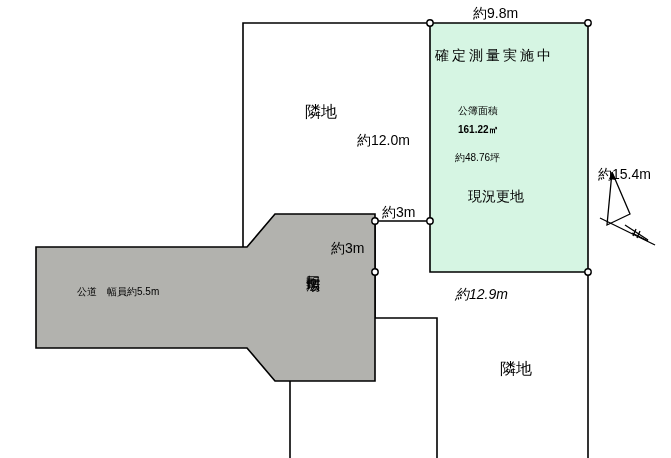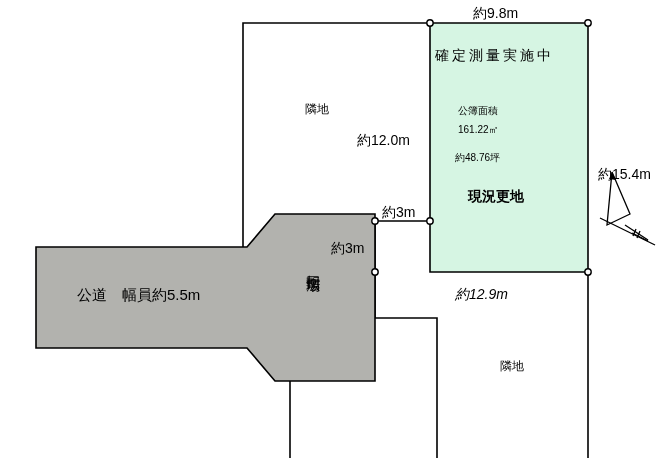--- a/index.html
+++ b/index.html
@@ -44,27 +44,26 @@
     font-size: 14px;
     letter-spacing: 3px;
   }
   .lbl-area {
     font-size: 10px;
     text-align: center;
     line-height: 1.25;
   }
   .lbl-state {
     font-size: 14px;
-    font-weight: bold;
   }
   .lbl-neighbor {
-    font-size: 12px;
+    font-size: 16px;
   }
   .lbl-road {
-    font-size: 15px;
+    font-size: 10px;
   }
   .lbl-vertical {
     font-size: 14px;
     writing-mode: vertical-rl;
     text-orientation: upright;
     line-height: 1.05;
     letter-spacing: 1px;
   }
 </style>
 </head>
@@ -106,21 +105,21 @@
       <line x1="632" y1="233" x2="648" y2="241"></line>
     </g>
 
   </svg>
 
   <div class="map-label lbl-dim" style="left:473px; top:5px;">約9.8m</div>
 
   <div class="map-label lbl-title" style="left:435px; top:47px;">確定測量実施中</div>
 
   <div class="map-label lbl-area" style="left:458px; top:105px;">公簿面積</div>
-  <div class="map-label lbl-area" style="left:458px; top:124px; font-weight:normal;">161.22㎡</div>
+  <div class="map-label lbl-area" style="left:458px; top:124px; font-weight:bold;">161.22㎡</div>
   <div class="map-label lbl-area" style="left:455px; top:152px;">約48.76坪</div>
 
   <div class="map-label lbl-state" style="left:468px; top:188px;">現況更地</div>
 
   <div class="map-label lbl-dim" style="left:598px; top:128px;margin-top:38px;">約15.4m</div>
 
   <div class="map-label lbl-dim" style="left:455px; top:286px;font-style:italic;">約12.9m</div>
 
   <div class="map-label lbl-dim" style="left:357px; top:132px;">約12.0m</div>
 

